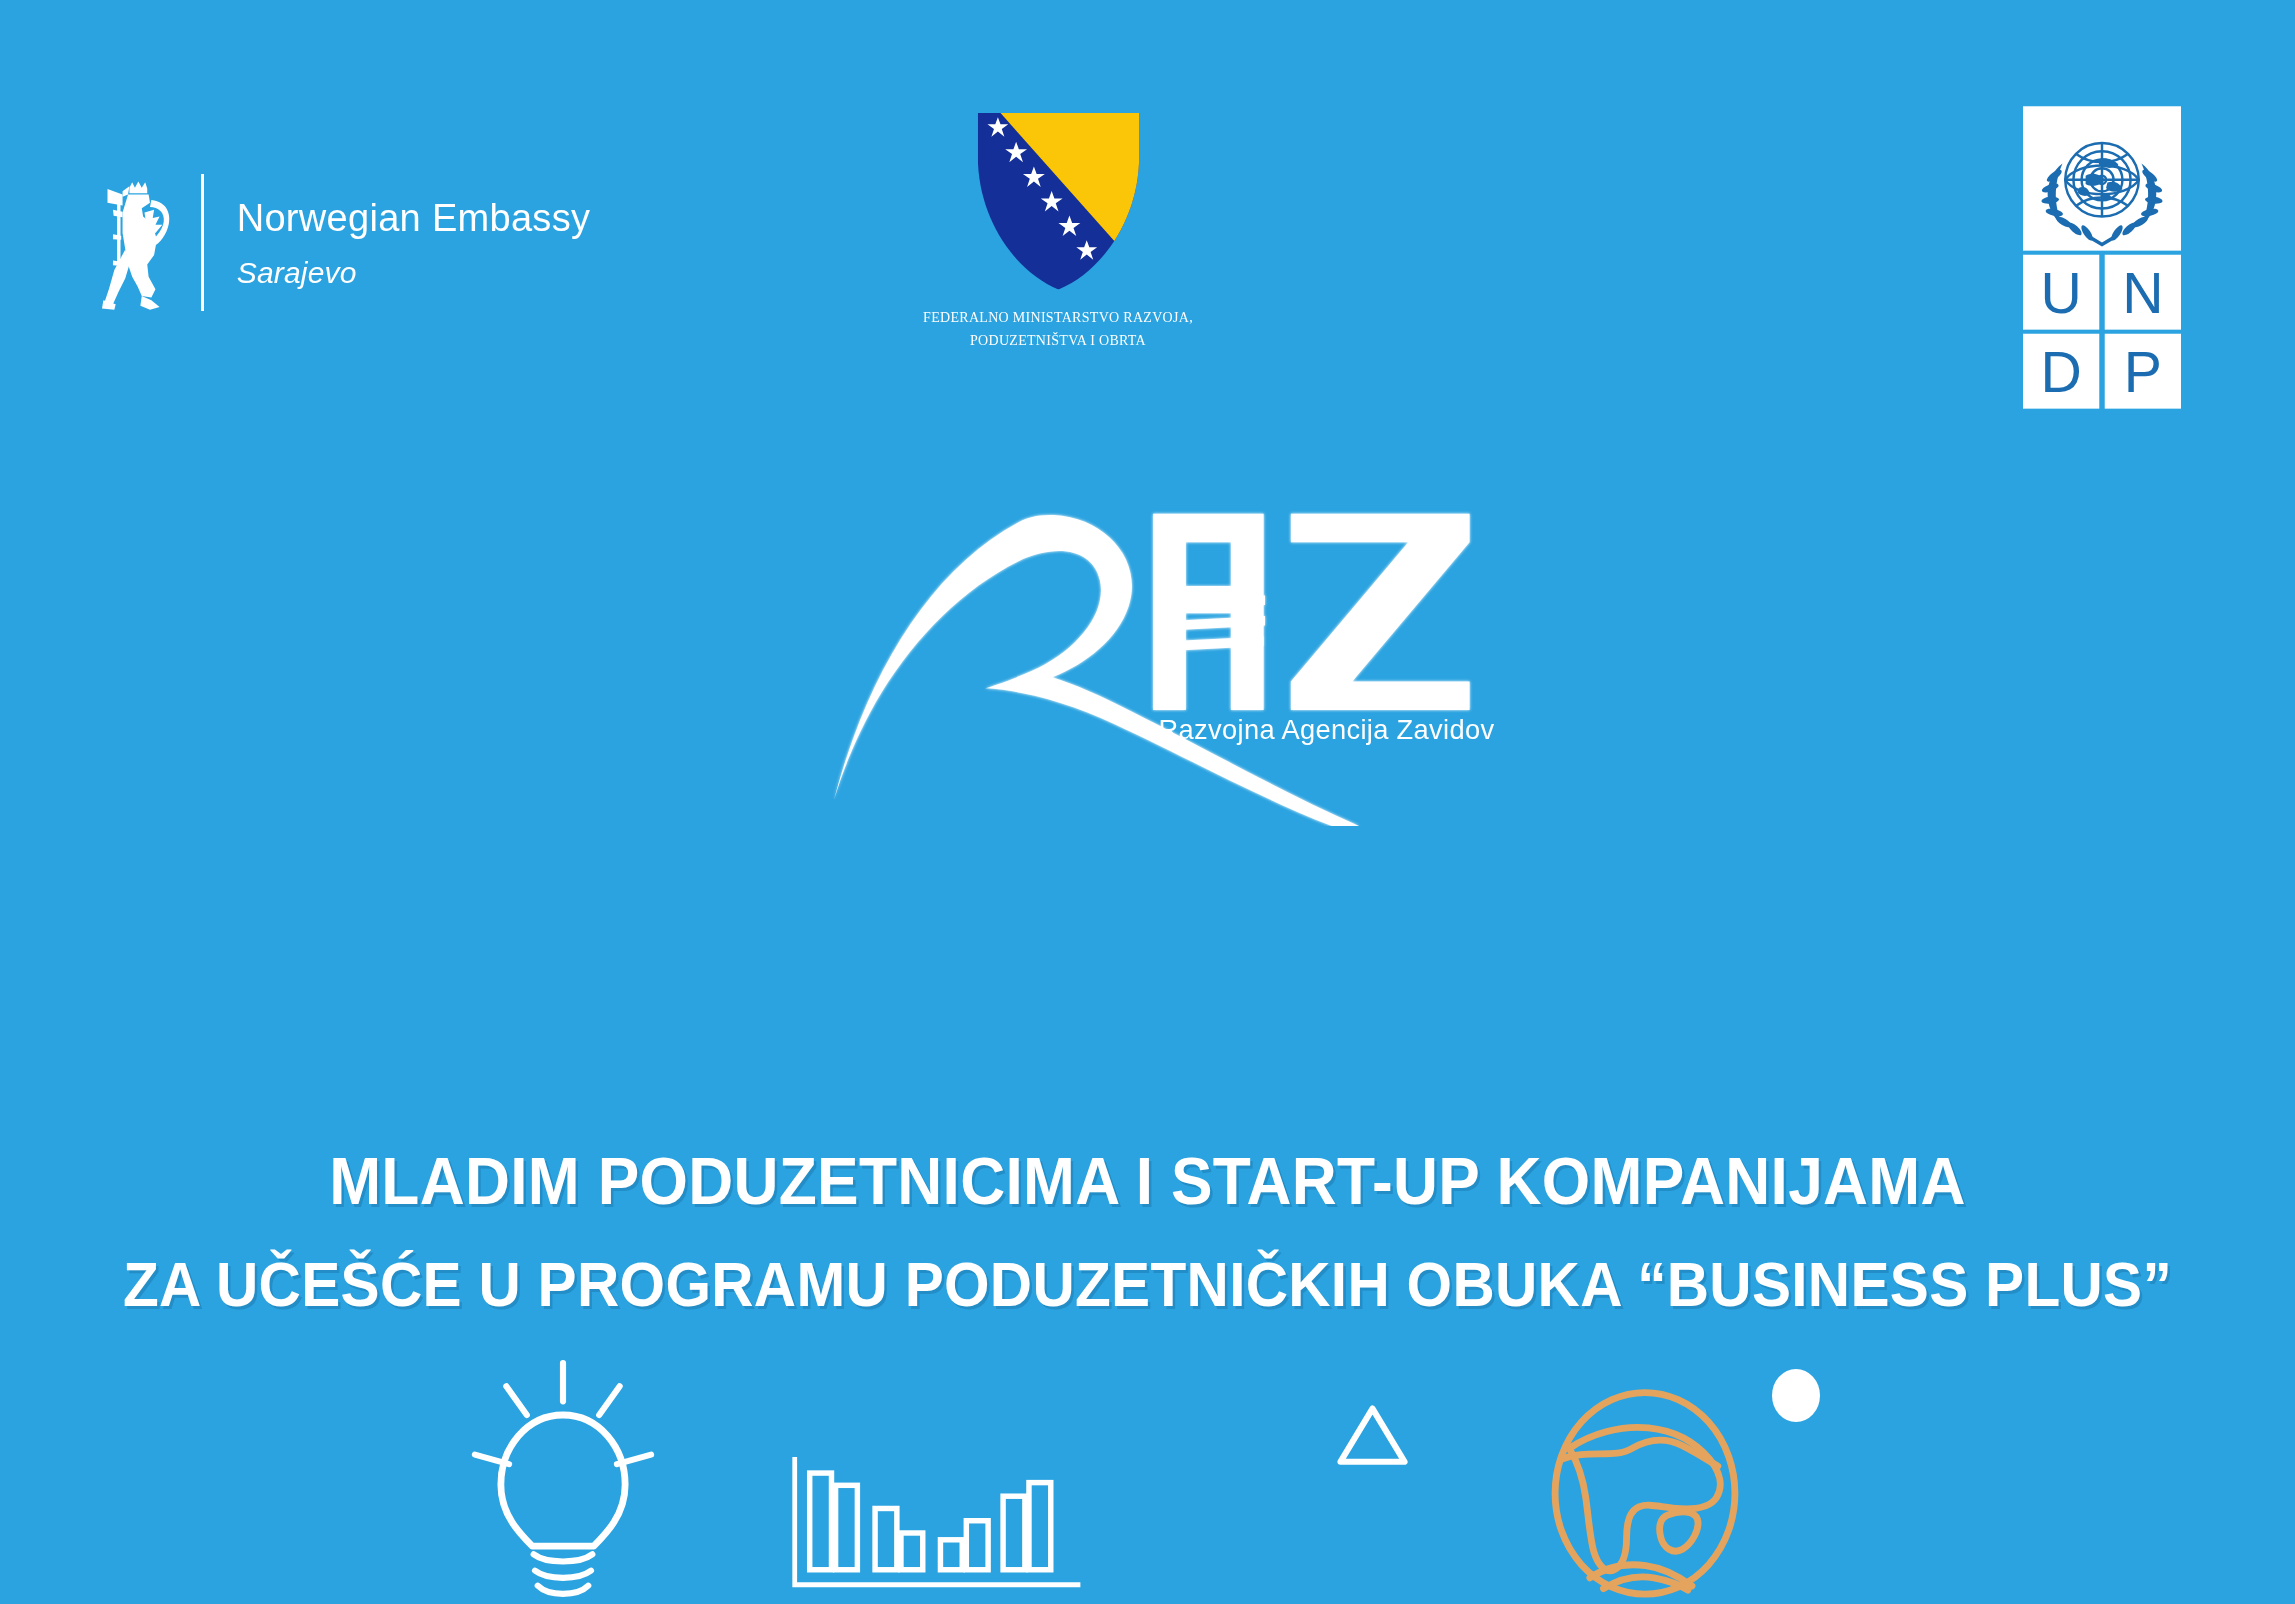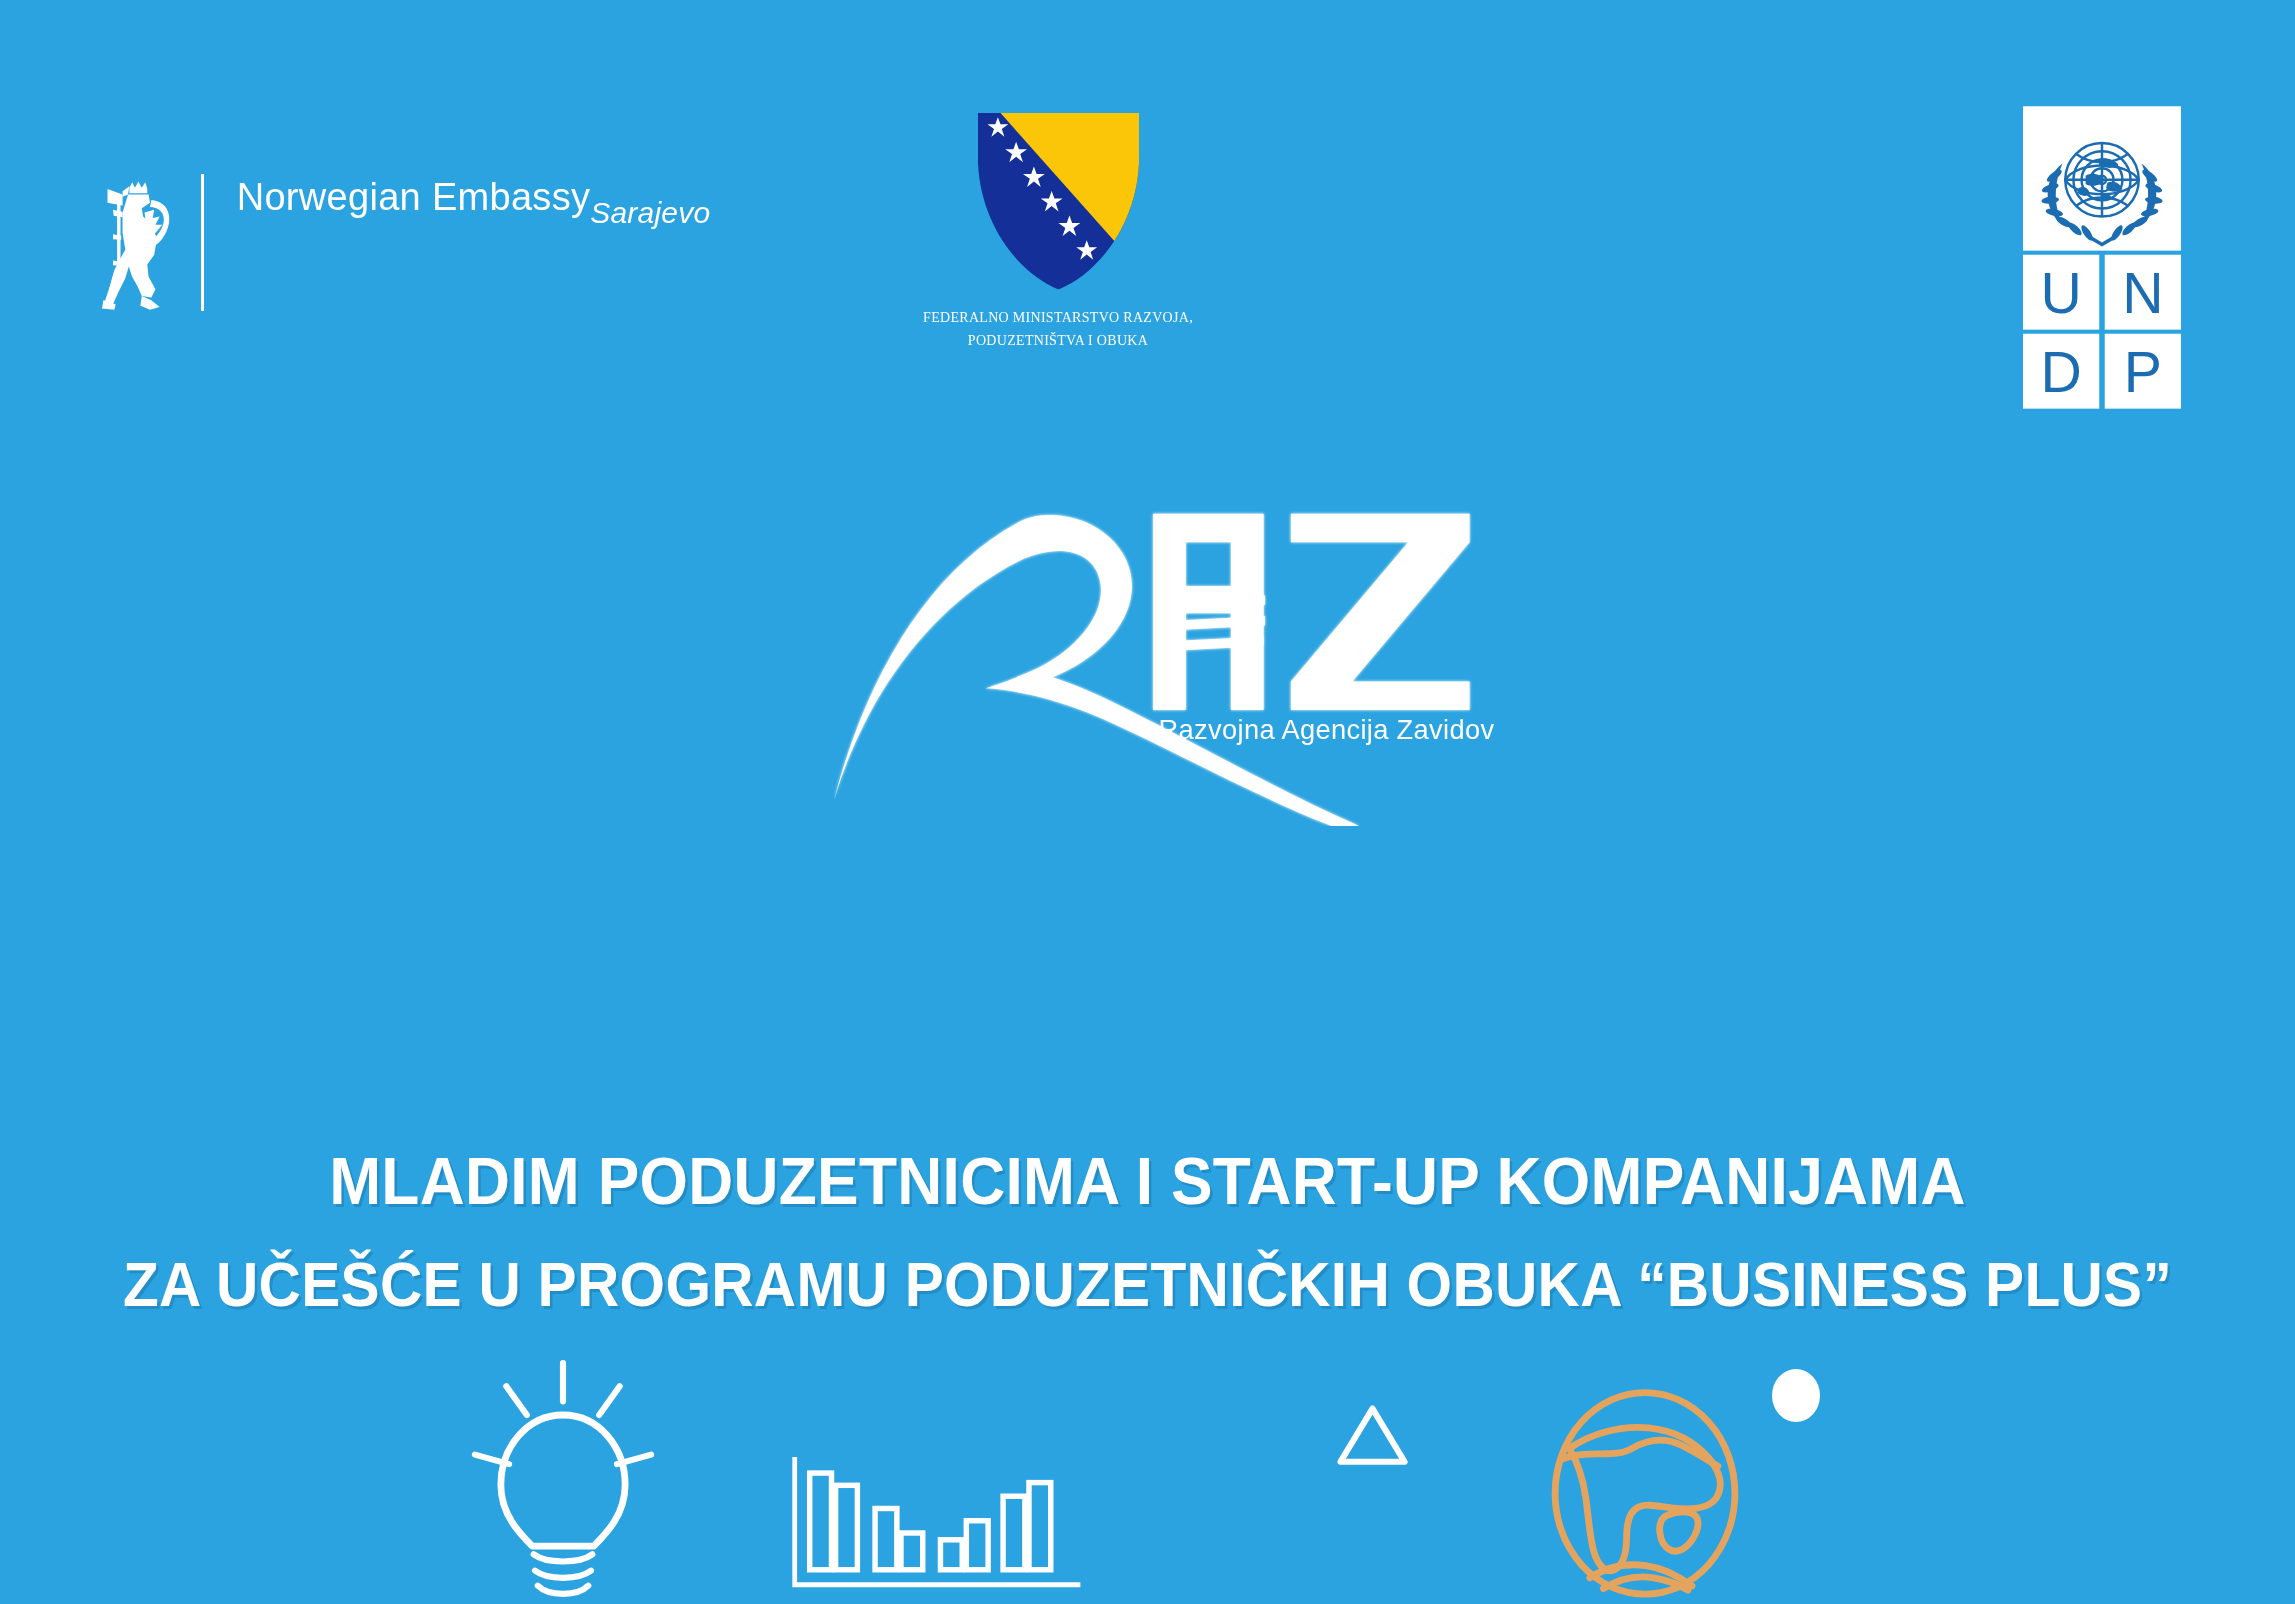--- a/index.html
+++ b/index.html
@@ -31,21 +31,21 @@
     left:102px; top:174px;
     display:flex; align-items:stretch;
   }
   .norway-lion { width:72px; height:137px; flex:none; }
   .norway-rule {
     width:2.7px; background:#ffffff;
     margin:0 33px 0 27px;
     align-self:stretch;
     height:137px;
   }
-  .norway-text { display:flex; flex-direction:row; justify-content:center; padding-top:4.1px; }
+  .norway-text { display:flex; flex-direction:column; justify-content:center; padding-top:4.1px; }
   .norway-title {
     color:#ffffff; font-size:38px; font-weight:400;
     letter-spacing:0.3px; line-height:1.05; white-space:nowrap;
   }
   .norway-sub {
     color:#ffffff; font-size:30px; font-style:italic; font-weight:400;
     margin-top:18px; letter-spacing:0.2px; white-space:nowrap;
   }
 
   
@@ -234,21 +234,21 @@
                 <polygon points="14,0 18,11 30,11 20,18 24,30 14,22 4,30 8,18 -2,11 10,11"></polygon>
               </g>
               <g transform="translate(178,192) scale(0.95)">
                 <polygon points="14,0 18,11 30,11 20,18 24,30 14,22 4,30 8,18 -2,11 10,11"></polygon>
               </g>
             </g>
           </g>
         </svg>
       </div>
       <div class="ministry-text">FEDERALNO MINISTARSTVO RAZVOJA,</div>
-      <div class="ministry-text" style="margin-top:2.7px;">PODUZETNIŠTVA I OBUKA</div>
+      <div class="ministry-text" style="margin-top:2.7px;">PODUZETNIŠTVA I OBRTA</div>
     </div>
 
 
     <div class="undp-logo">
       <svg class="undp-svg" viewBox="0 0 232 450" xmlns="http://www.w3.org/2000/svg">
 
         <rect x="0" y="0" width="232" height="212" fill="#ffffff"></rect>
         <rect x="0" y="218" width="112" height="110" fill="#ffffff"></rect>
         <rect x="120" y="218" width="112" height="110" fill="#ffffff"></rect>
         <rect x="0" y="334" width="112" height="110" fill="#ffffff"></rect>

